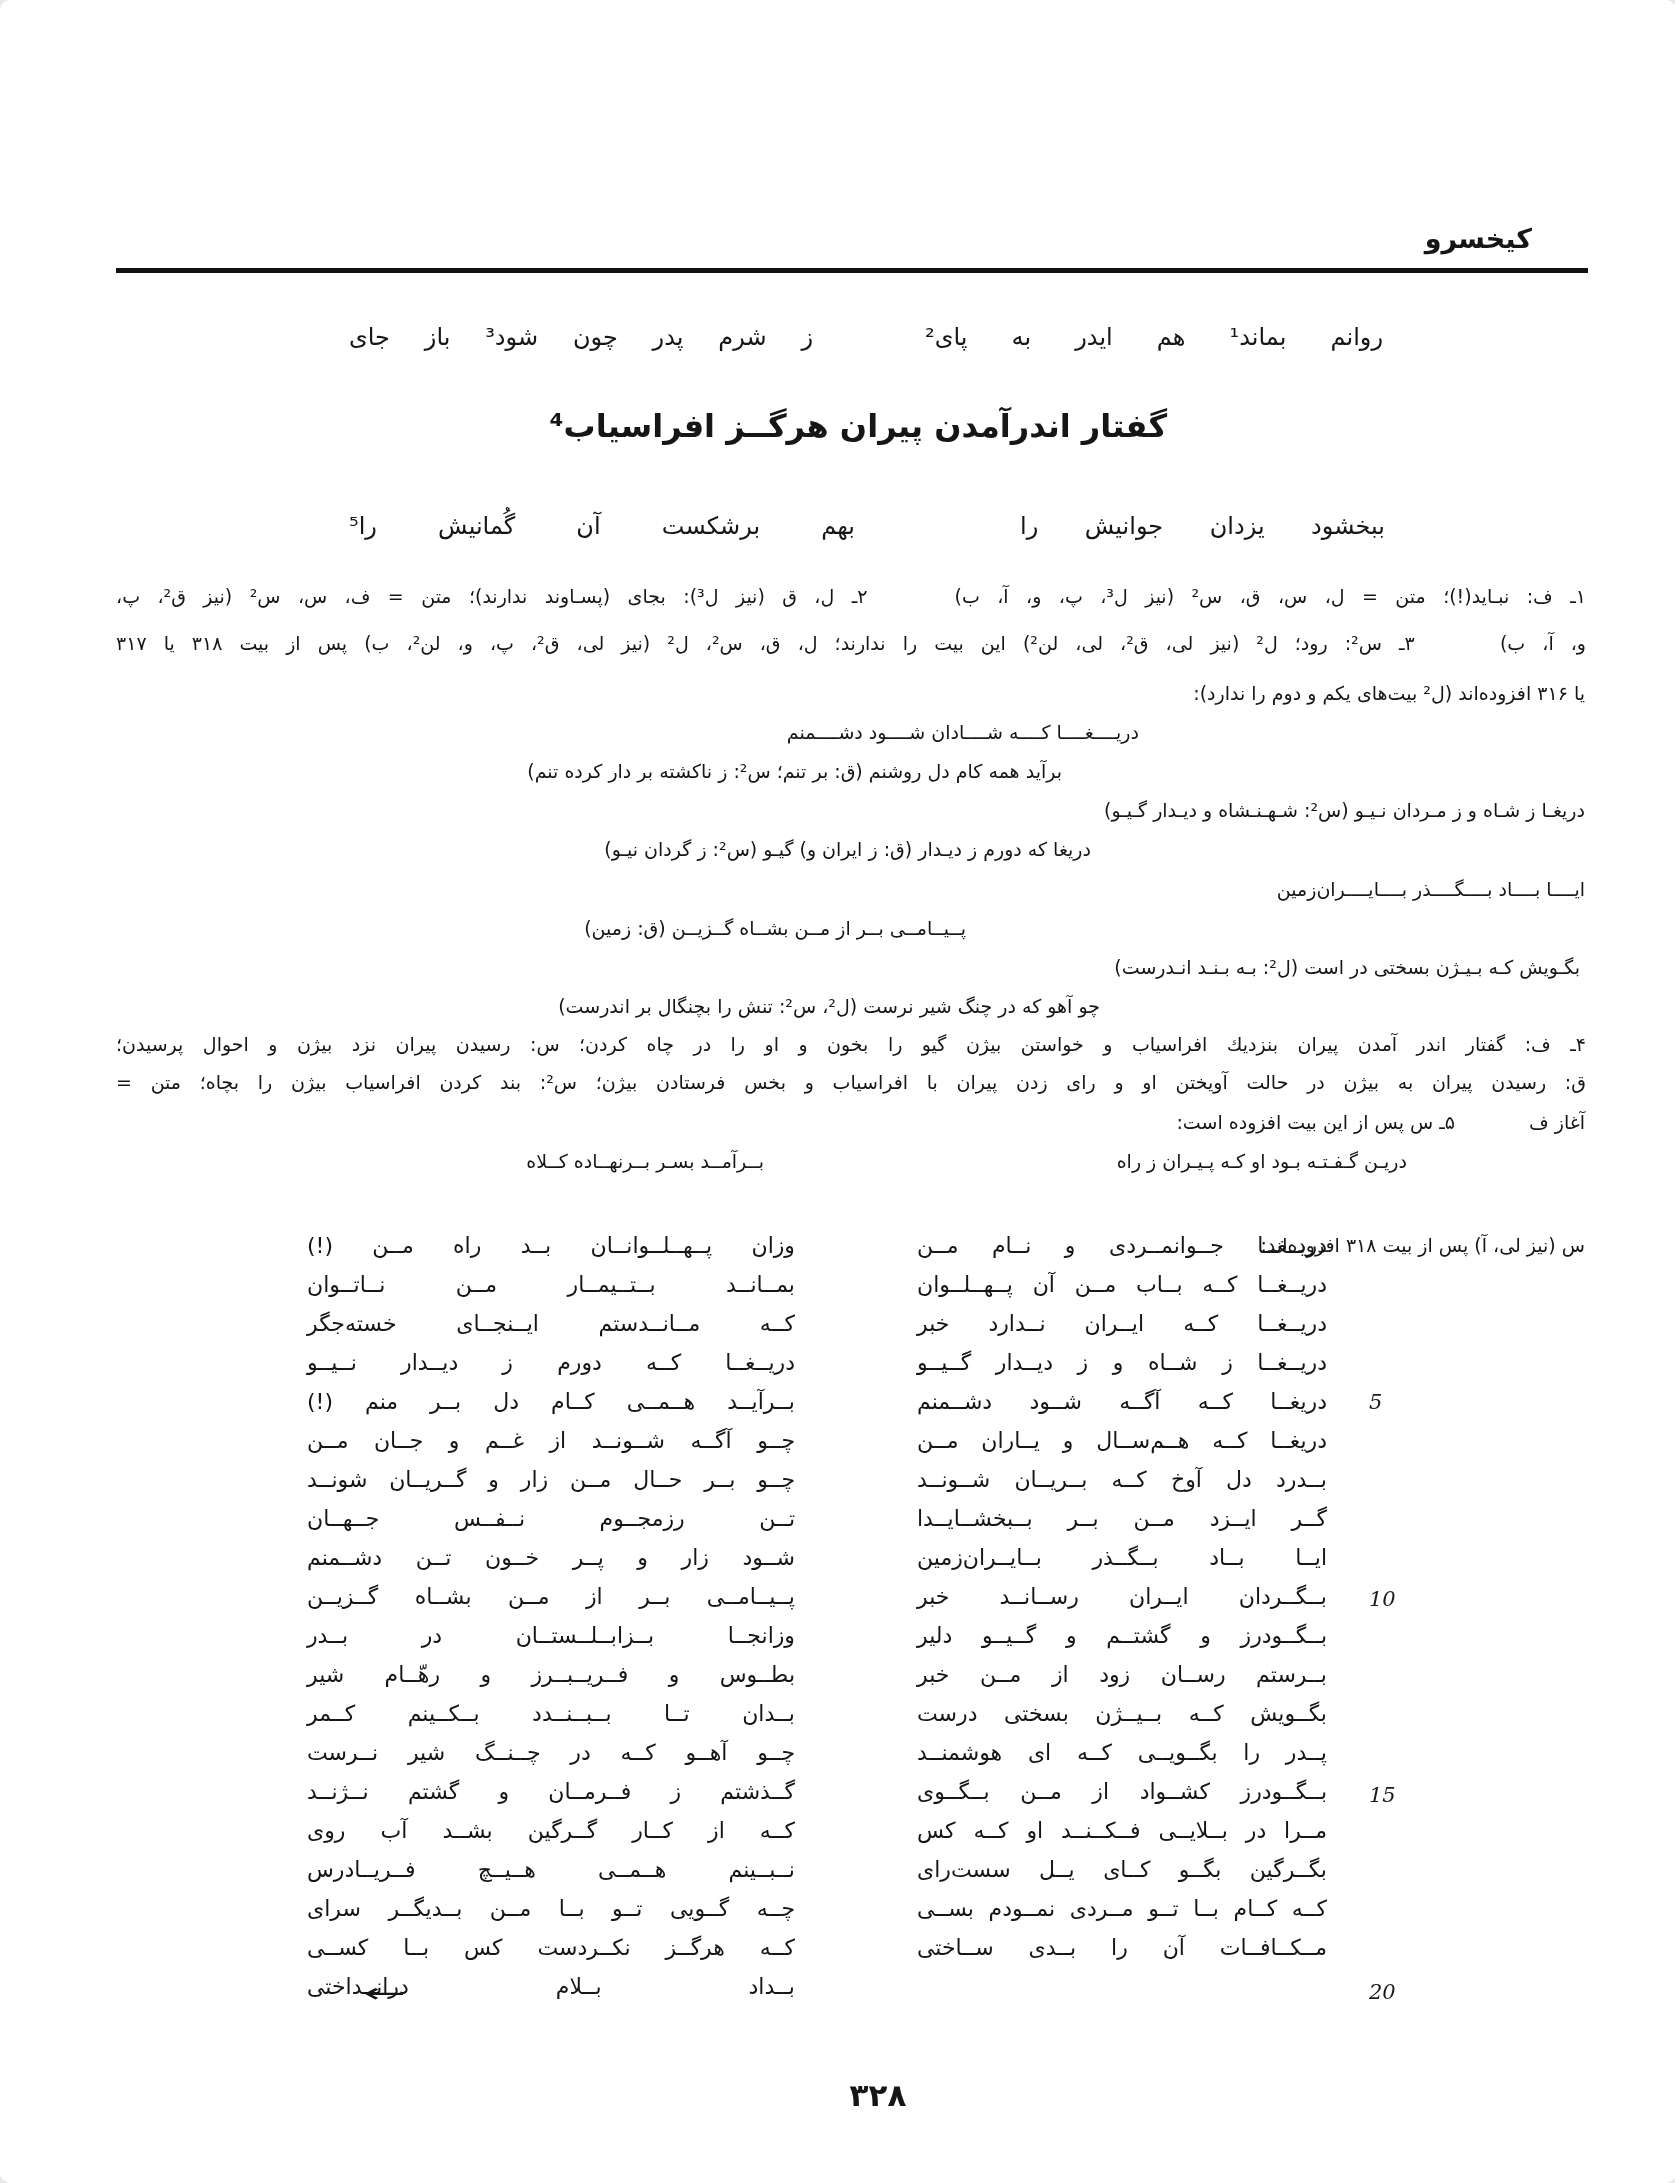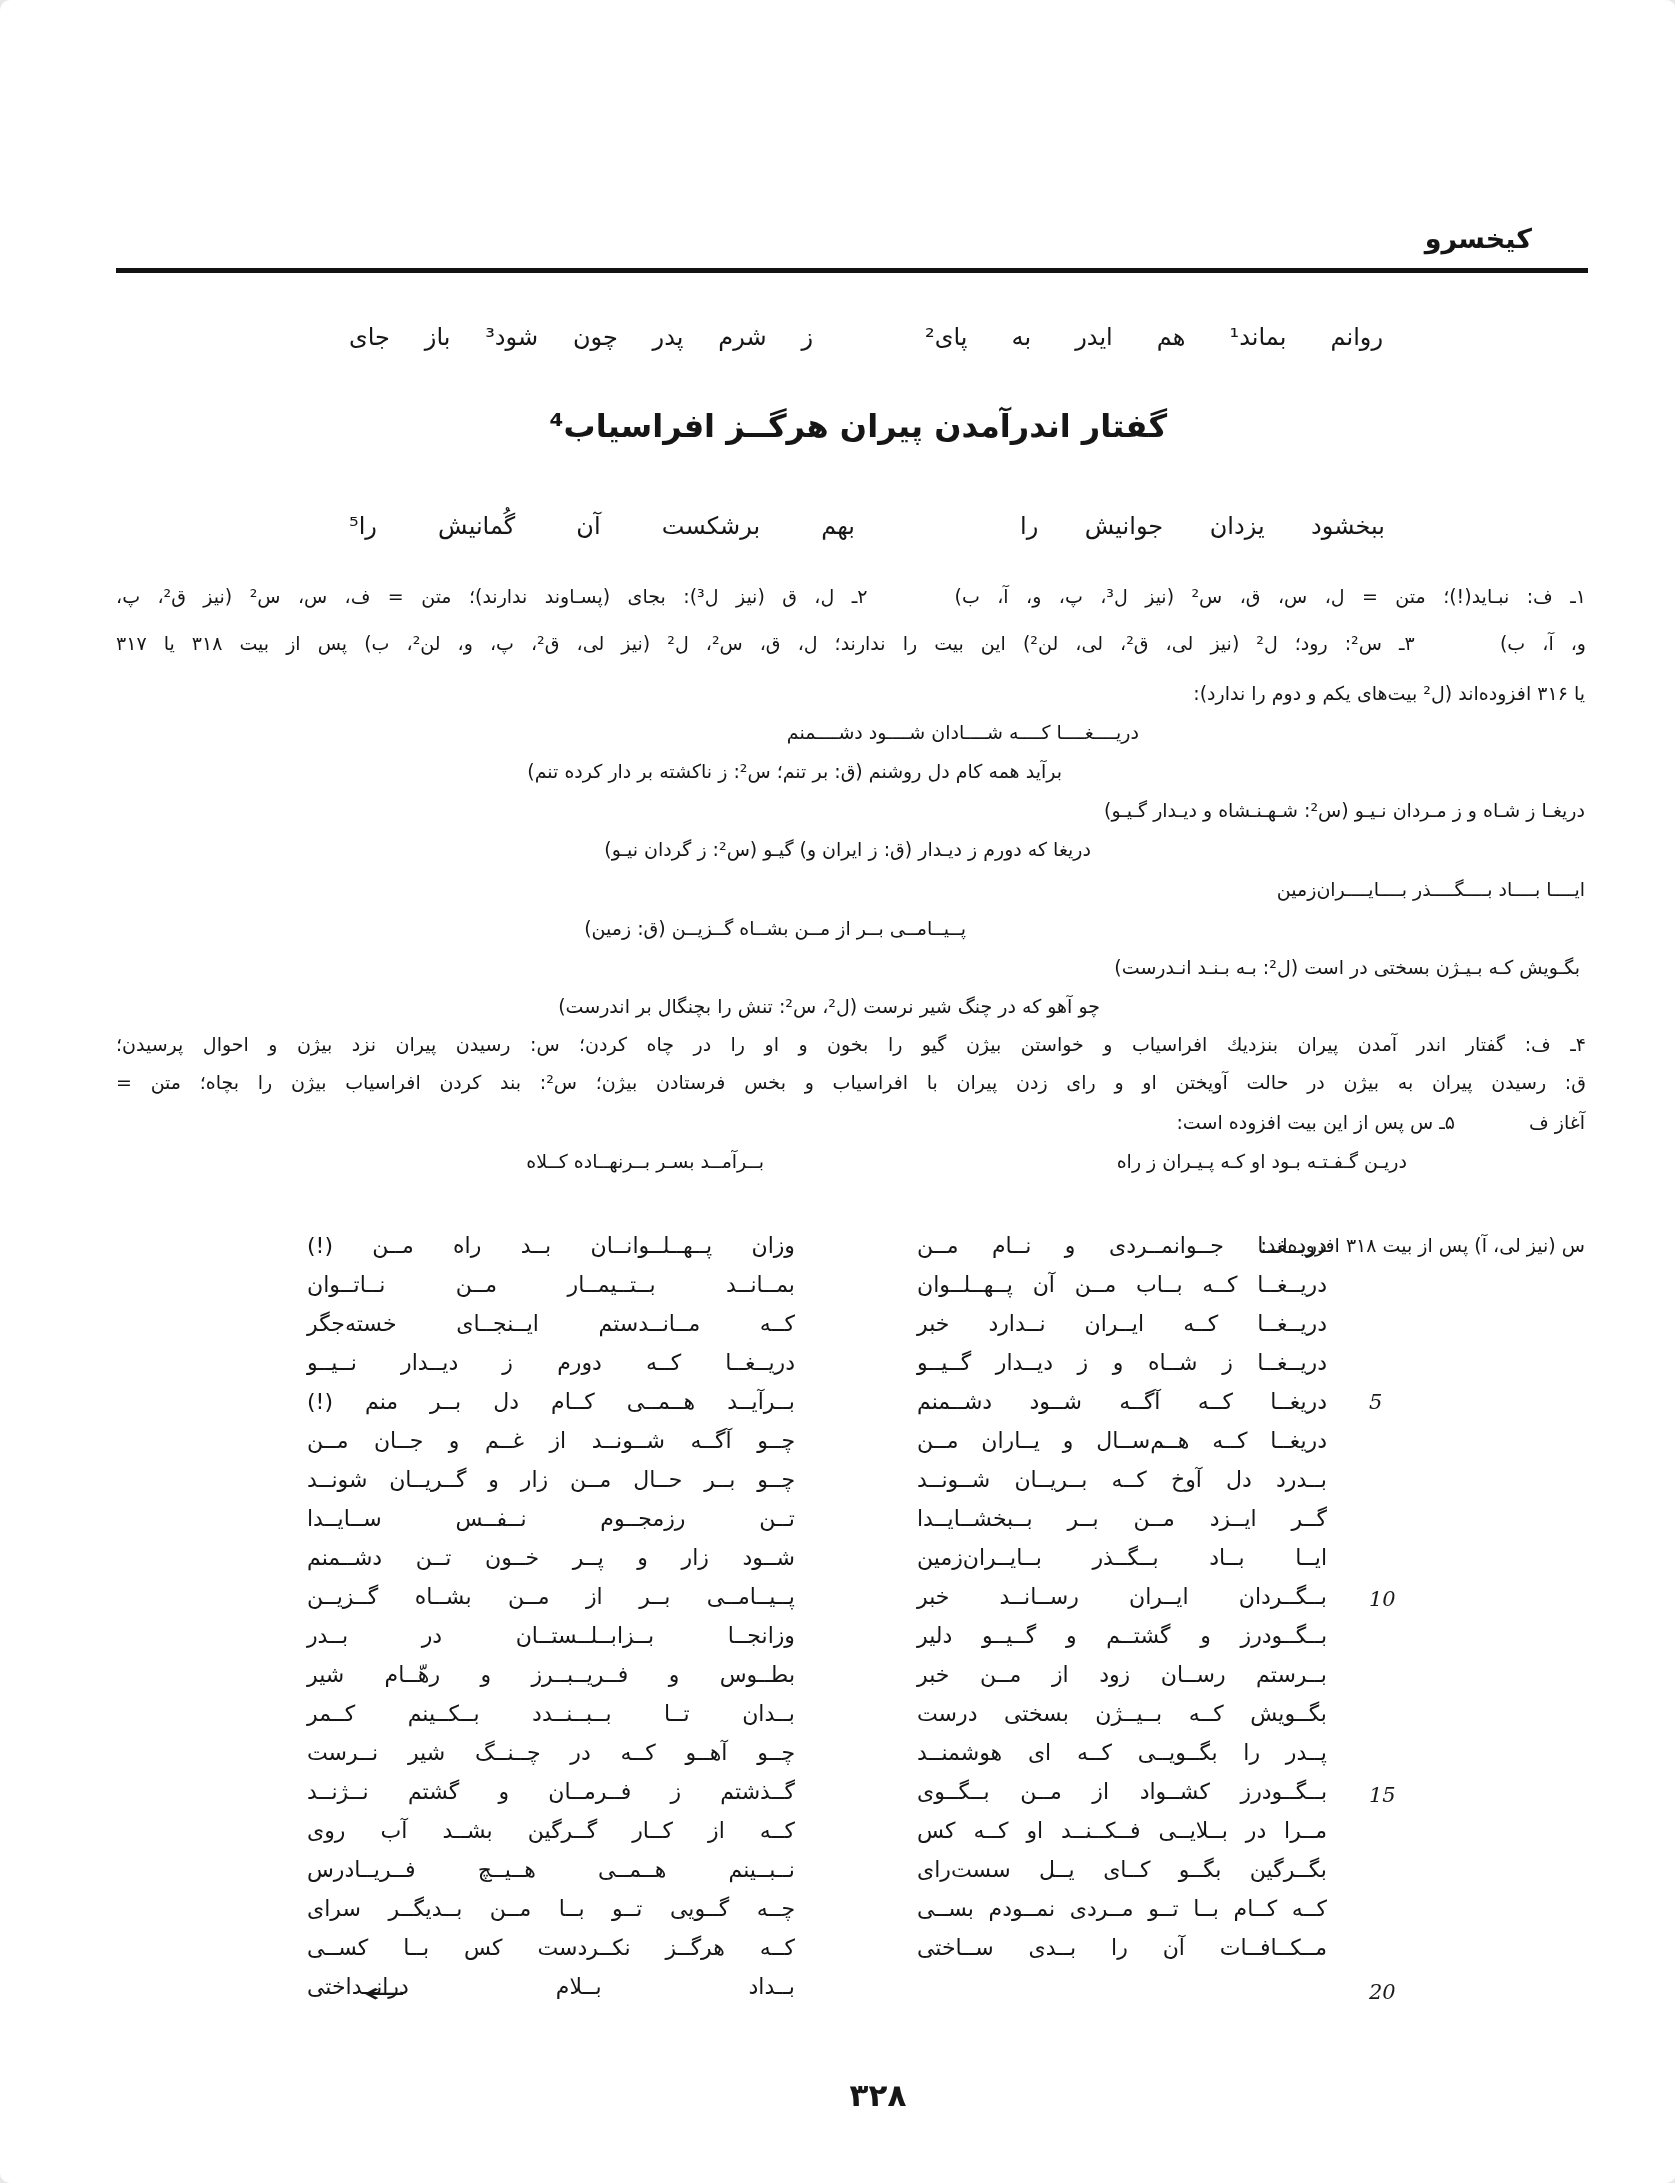--- a/index.html
+++ b/index.html
@@ -132,21 +132,21 @@
       <div class="vline">مــكــافــات آن را بــدی ســاختی</div>
     </div>
   <div class="vcol vcol-left" id="col-left">
       <div class="vline">وزان پــهــلــوانــان بــد راه مــن (!)</div>
       <div class="vline">بمــانــد بــتــيمــار مــن نــاتــوان</div>
       <div class="vline">كــه مــانــدستم ايــنجــای خسته‌جگر</div>
       <div class="vline">دريــغــا كــه دورم ز ديــدار نــيــو</div>
       <div class="vline">بــرآيــد هــمــی كــام دل بــر منم (!)</div>
       <div class="vline">چــو آگــه شــونــد از غــم و جــان مــن</div>
       <div class="vline">چــو بــر حــال مــن زار و گــريــان شونــد</div>
-      <div class="vline">تــن رزمجــوم نــفــس ســايــدا</div>
+      <div class="vline">تــن رزمجــوم نــفــس جــهــان</div>
       <div class="vline">شــود زار و پــر خــون تــن دشــمنم</div>
       <div class="vline">پــيــامــی بــر از مــن بشــاه گــزيــن</div>
       <div class="vline">وزانجــا بــزابــلــستــان در بــدر</div>
       <div class="vline">بطــوس و فــريــبــرز و رهّــام شير</div>
       <div class="vline">بــدان تــا بــبــنــدد بــكــينم كــمر</div>
       <div class="vline">چــو آهــو كــه در چــنــگ شير نــرست</div>
       <div class="vline">گــذشتم ز فــرمــان و گشتم نــژنــد</div>
       <div class="vline">كــه از كــار گــرگين بشــد آب روی</div>
       <div class="vline">نــبــينم هــمــی هــيــچ فــريــادرس</div>
       <div class="vline">چــه گــويی تــو بــا مــن بــديگــر سرای</div>

